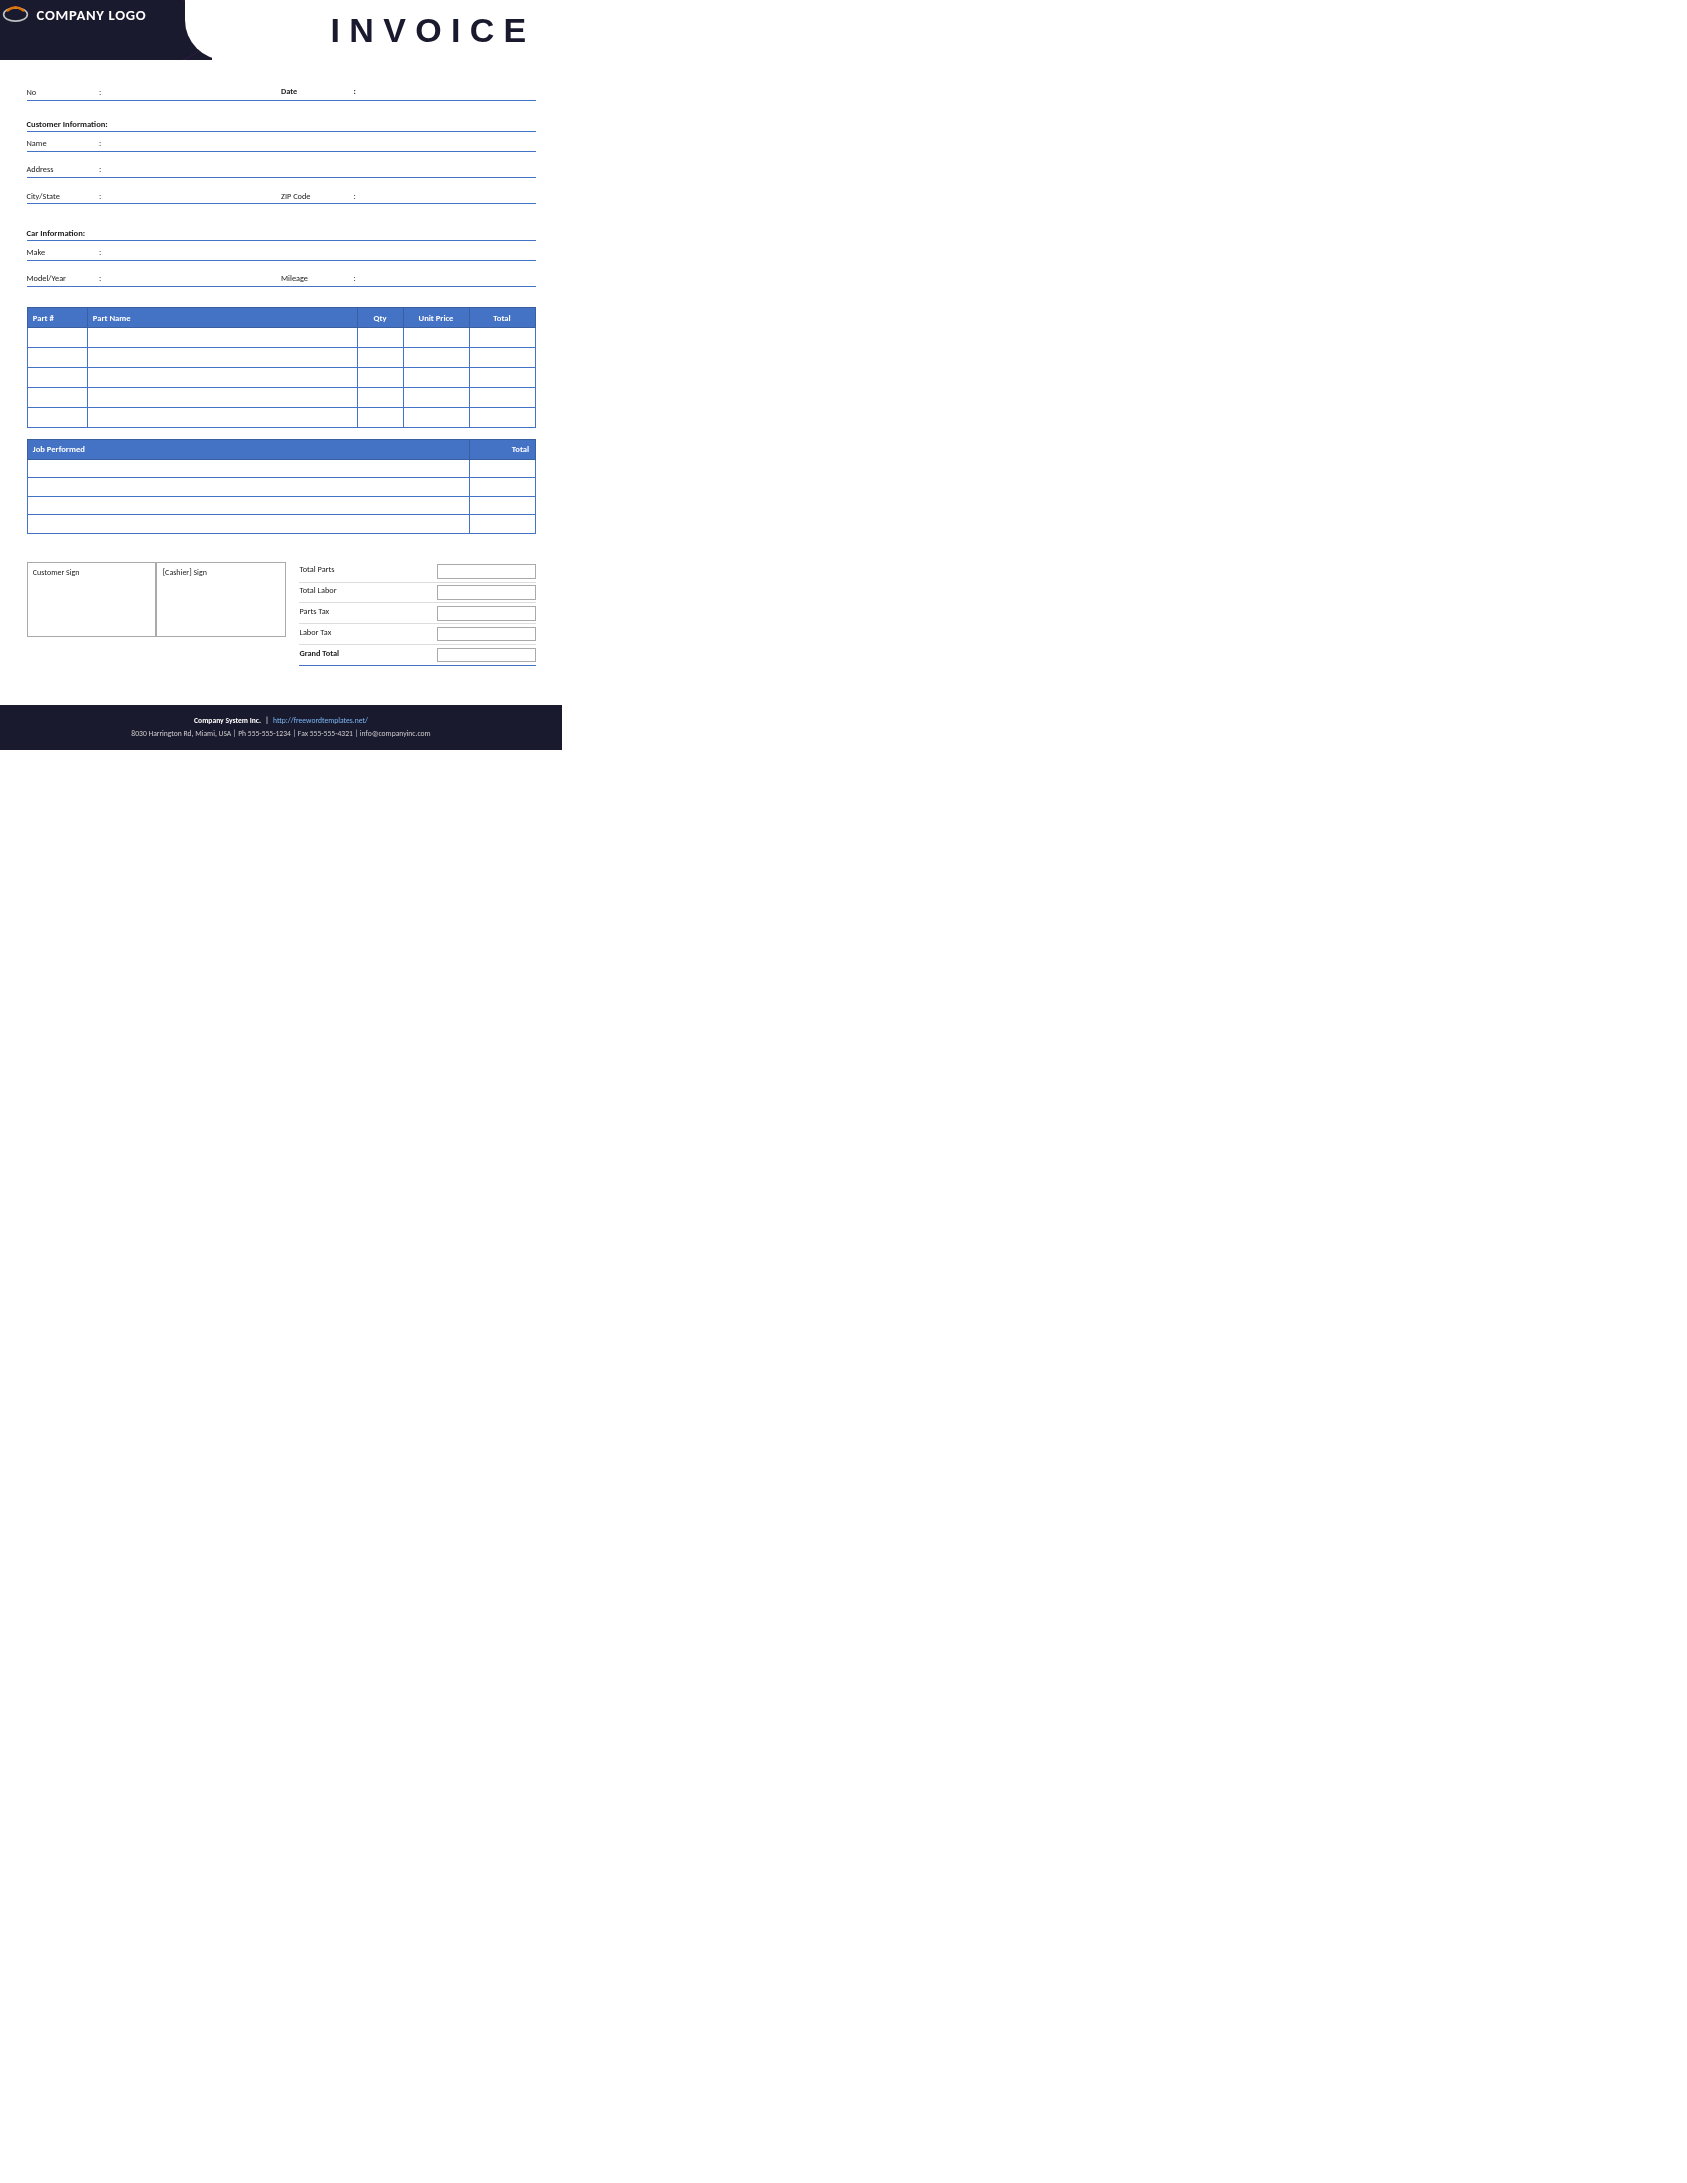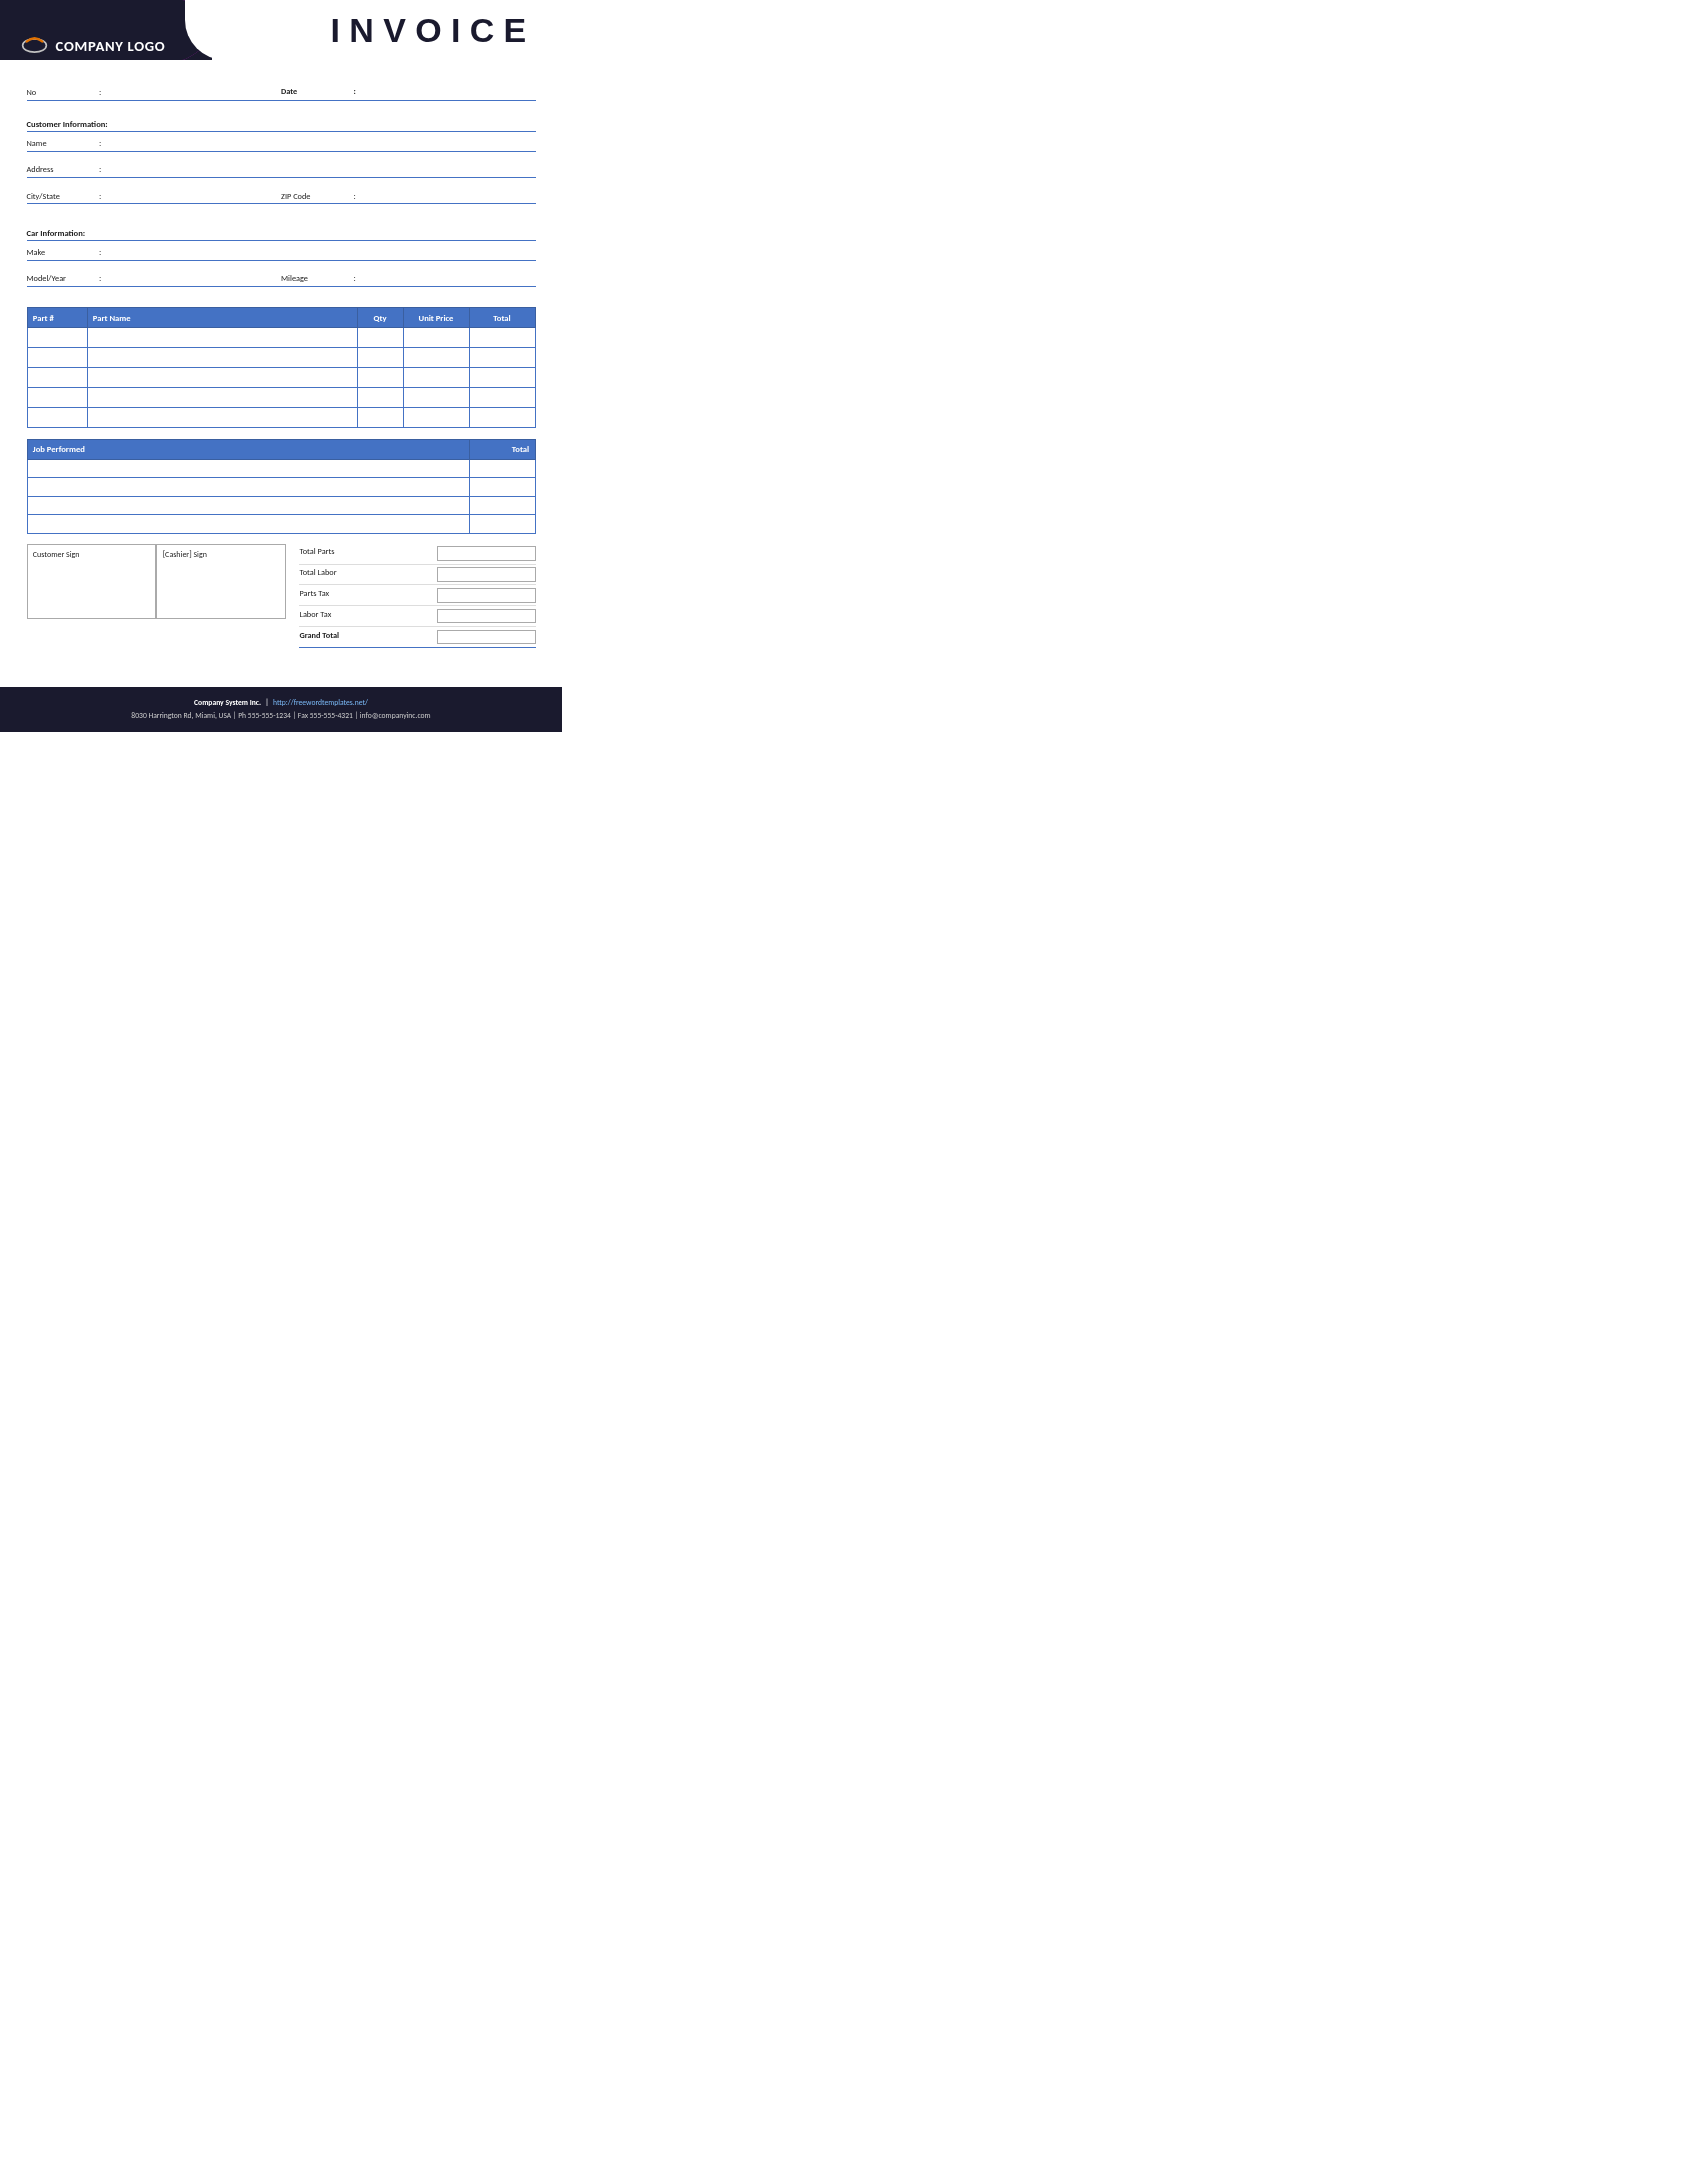--- a/index.html
+++ b/index.html
@@ -17,22 +17,22 @@
       display: flex;
       align-items: stretch;
       height: 60px;
       background: #1a1a2e;
       position: relative;
     }
     .header-logo-area {
       background: #a21caf;
       width: 212px;
       display: flex;
-      align-items: flex-end;
-      padding-left: 20px;
+      align-items: flex-start;
+      padding-left: 1px;
       position: relative;
       clip-path: ellipse(100% 100% at 0% 50%);
     }
     .header-logo-bg {
       position: absolute;
       top: 0; left: 0; right: 0; bottom: 0;
       background: #1a1a2e;
       border-radius: 0 40px 40px 0;
     }
     .logo-text {
@@ -147,21 +147,21 @@
       border: 0.7px solid #4472c4;
       padding: 2.6px 5.3px;
       font-size: 8px;
       vertical-align: top;
     }
 
     
     .job-table {
       width: 100%;
       border-collapse: collapse;
-      margin-bottom: 10px;
+      margin-bottom: 28px;
     }
     .job-table thead tr {
       background: #4472c4;
     }
     .job-table thead th {
       color: #fff;
       font-weight: bold;
       font-size: 8.6px;
       padding: 4.6px 5.3px;
       text-align: left;

